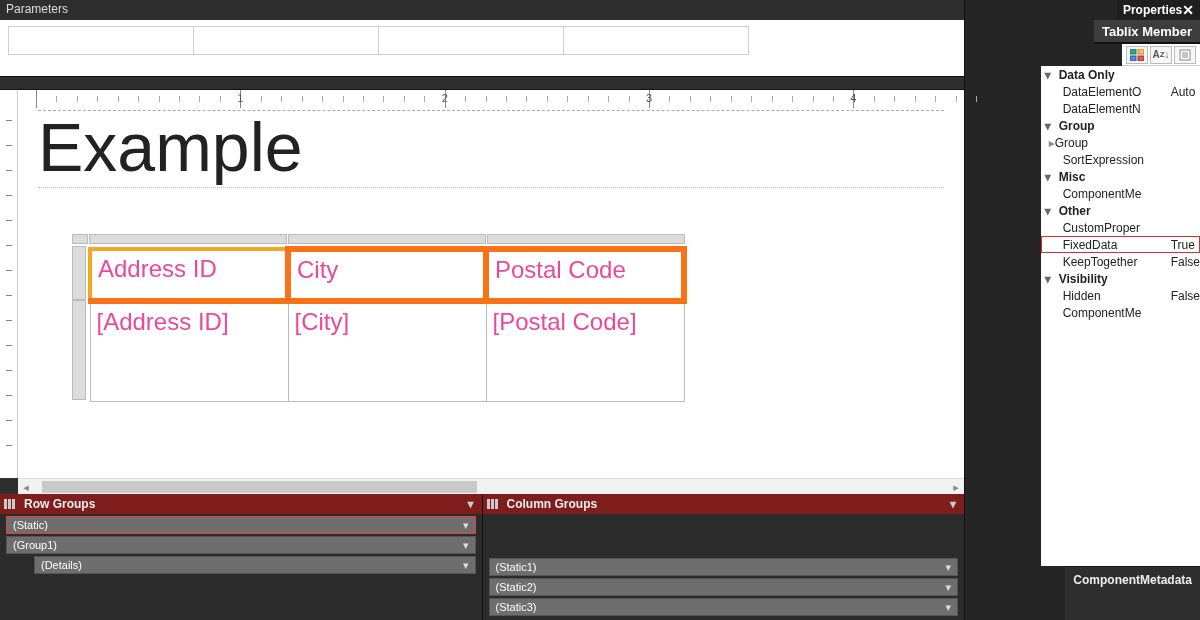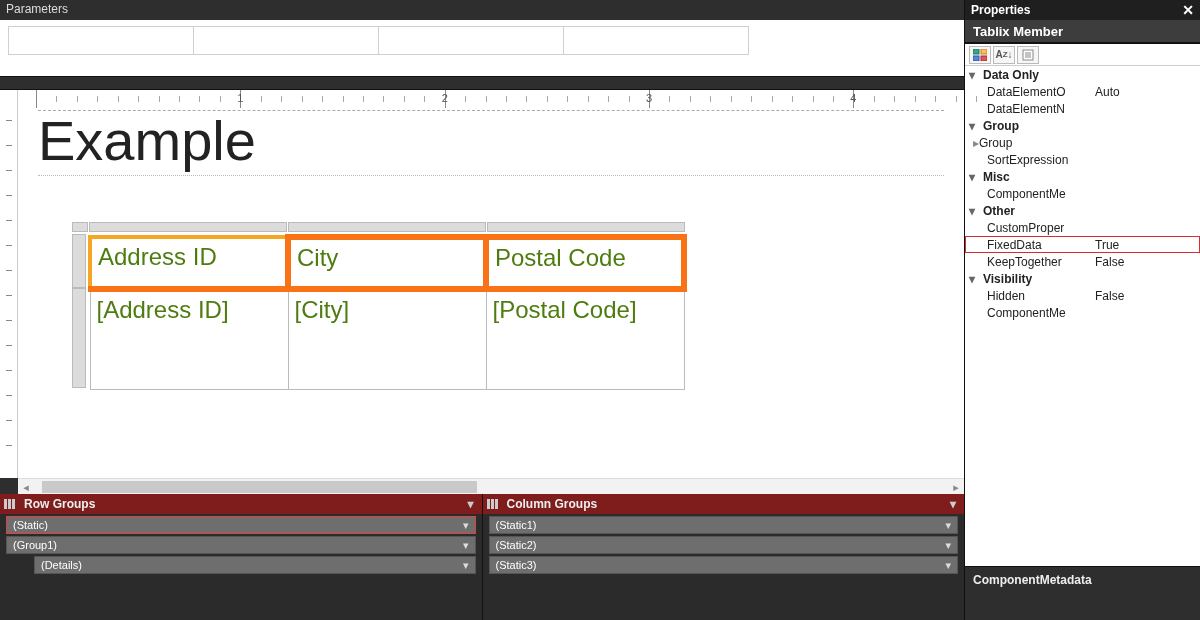--- a/index.html
+++ b/index.html
@@ -10,21 +10,21 @@
     background: #1a1a1a;
     color: #ddd;
     user-select: none;
   }
   .root { display: flex; width: 100%; height: 100%; }
   .left { flex: 1; display: flex; flex-direction: column; min-width: 0; }
   .right {
     width: 236px; flex: none;
     background: #252525;
     border-left: 1px solid #111;
-    display: flex; flex-direction: column;
+    display: flex; flex-direction: column; align-items: flex-end;
   }
 
   
   .params-header {
     height: 20px; background: #2e2e2e; color: #ddd;
     padding: 2px 6px; font-size: 12px;
   }
   .params-body {
     background: #fff; height: 56px;
     display: flex; align-items: flex-start; padding: 6px 8px 0 8px;
@@ -52,40 +52,40 @@
   .ruler-v .vt { height:25px; display:flex; justify-content:center; align-items:flex-start; }
   .canvas {
     flex:1; background:#fff; overflow:hidden; position:relative;
     min-height: 0;
   }
   .page {
     position:absolute; left:20px; top:2px; right:20px; bottom:0;
     border-top: 1px dashed #aaa;
   }
   .heading {
-    font-size: 56px; font-weight: 300; color:#222;
+    font-size: 68px; font-weight: 300; color:#222;
     letter-spacing: 0px; line-height: 1;
     padding: 2px 0 6px 0;
     border-bottom: 1px dotted #bbb;
   }
   .colbar { display:flex; margin-top:46px; margin-left:34px;}
   .colbar .hc { height:10px; background:#dcdcdc; border:1px solid #bbb;}
   .colbar .hc:first-child{width:16px; border-right:1px solid #bbb; margin-right:1px;}
   .colbar .hc.big{ width:198px; margin-right:1px;}
 
   .tablix {
     margin-top:2px; margin-left:34px;
     display:flex;
   }
   .tablix .rowhandles { display:flex; flex-direction:column; margin-right:2px;}
   .tablix .rowhandle { width:14px; background:#dcdcdc; border:1px solid #bbb;}
   .tablix table { border-collapse: collapse; }
   .tablix td {
     border: 1px solid #bbb; width: 198px; height: 52px;
-    font-size: 24px; color:#4d7c0f; padding: 4px 6px; vertical-align: top;
+    font-size: 24px; color:#ec4899; padding: 4px 6px; vertical-align: top;
     background:#fff;
   }
   .tablix tr.header td { border: 6px solid #f97316; }
   .tablix tr.header td.first {
     border-top: 4px solid #f5a623;
     border-left: 4px solid #f5a623;
     background:#fff;
   }
   .tablix tr.data td { height:100px; }
 
@@ -95,21 +95,21 @@
     margin-left:18px;
   }
   .hscroll .thumb { height:12px; background:#c9c9c9; width:46%; margin-left:8px; border-radius:0;}
   .hscroll .arrow { width:16px; height:16px; color:#888; text-align:center; font-size:11px; line-height:16px;}
   .hscroll .spacer{ flex:1;}
   .hscroll .right-arrow{margin-left:auto;}
 
   
   .groups { height: 126px; background:#2b2b2b; display:flex; }
   .gcol { flex:1; display:flex; flex-direction:column; border-right:1px solid #111;}
-  .gcol:last-child{border-right:none;}
+  .gcol:last-child{border-right:none;gap:42px;}
   .ghead {
     height: 20px; background:#7f1d1d; color:#eee; font-weight:600;
     display:flex; align-items:center; padding:0 4px; gap:6px;
     font-size:12px;
   }
   .ghead .gicon { width:14px; height:10px; display:inline-flex;}
   .ghead .gicon span{width:3px;height:10px;background:#ccc;margin-right:1px;}
   .ghead .dd { margin-left:auto; width:14px; text-align:center; color:#ccc;}
   .gbody { flex:1; padding:2px 6px; }
   .gitem {

